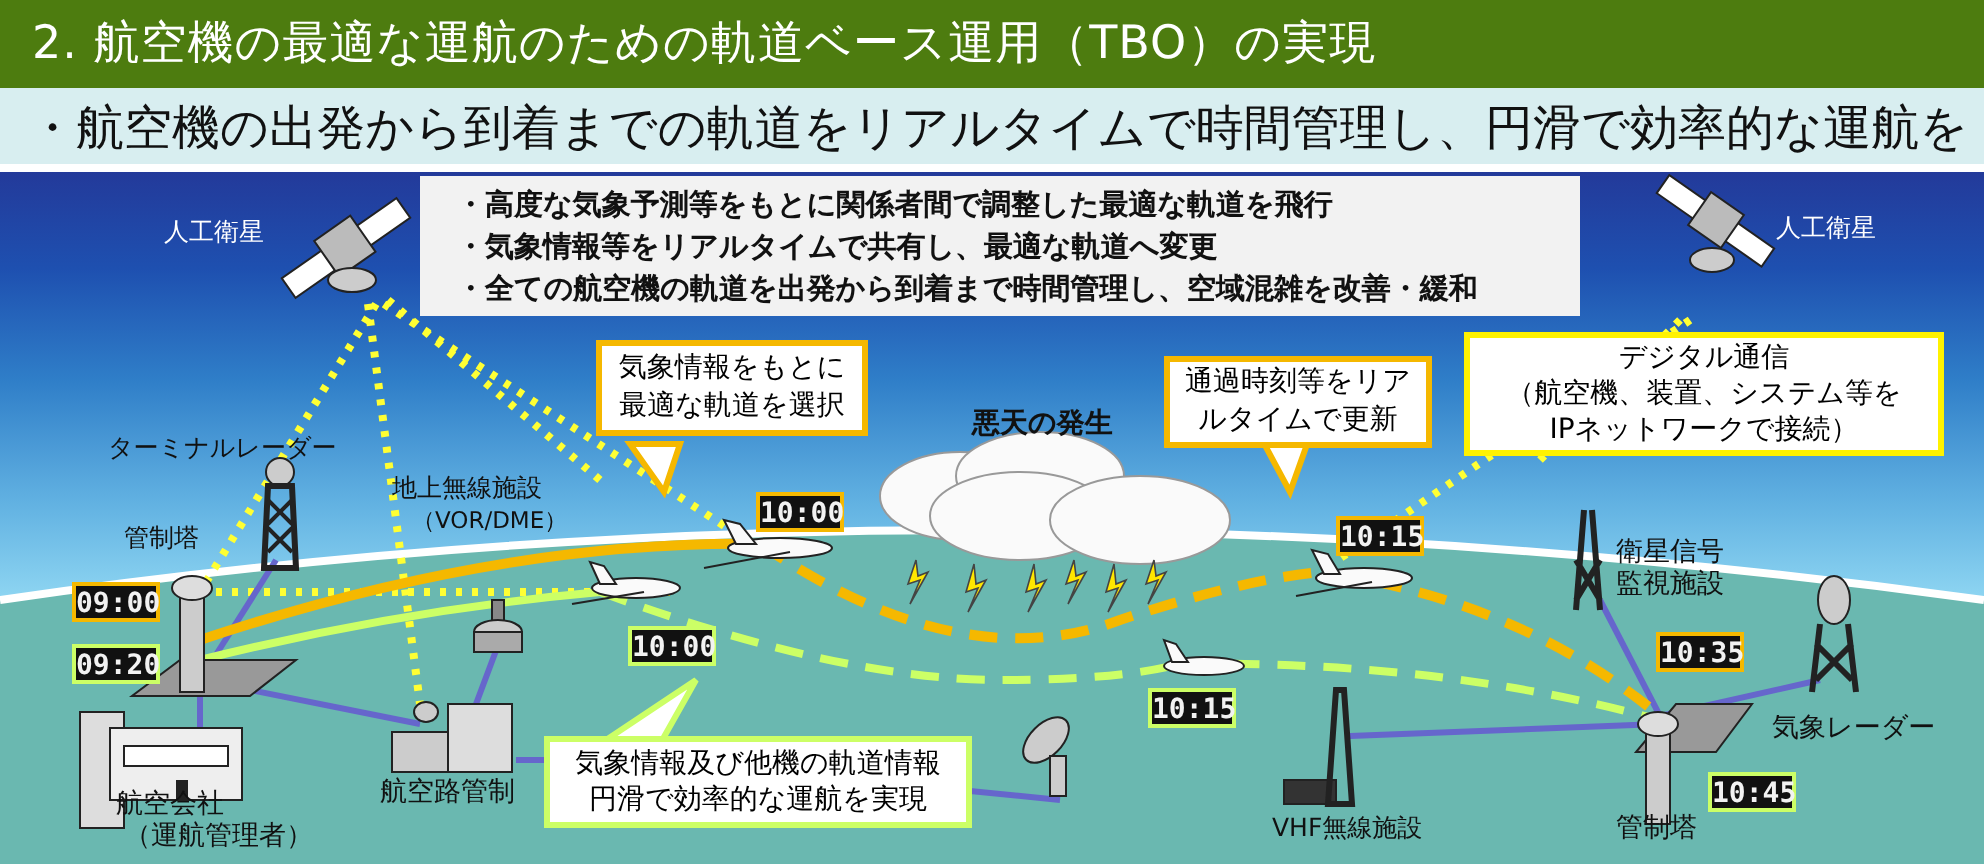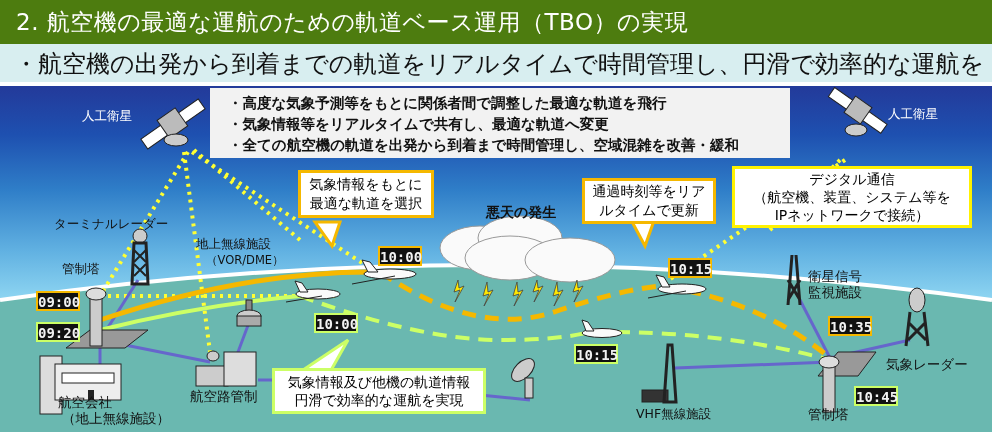--- a/index.html
+++ b/index.html
@@ -178,21 +178,21 @@
     <div>・全ての航空機の軌道を出発から到着まで時間管理し、空域混雑を改善・緩和</div>
   </div>
 
   <div class="lbl white" style="left:82px;top:22px;">人工衛星</div>
   <div class="lbl white" style="left:888px;top:20px;">人工衛星</div>
   <div class="lbl" style="left:54px;top:118px;margin-top:12px;">ターミナルレーダー</div>
   <div class="lbl" style="left:196px;top:150px;">地上無線施設</div>
   <div class="lbl" style="left:206px;top:166px;font-size:11.5px;">（VOR/DME）</div>
   <div class="lbl" style="left:62px;top:175px;">管制塔</div>
   <div class="lbl" style="left:58px;top:308px;font-size:13.5px;">航空会社</div>
-  <div class="lbl" style="left:62px;top:324px;font-size:13.5px;">（地上無線施設）</div>
+  <div class="lbl" style="left:62px;top:324px;font-size:13.5px;">（運航管理者）</div>
   <div class="lbl" style="left:190px;top:302px;font-size:13.5px;">航空路管制</div>
   <div class="lbl" style="left:500px;top:318px;font-size:13px;margin-top:32px;">航空路監視レーダー</div>
   <div class="lbl" style="left:636px;top:320px;">VHF無線施設</div>
   <div class="lbl" style="left:808px;top:320px;font-size:13.5px;">管制塔</div>
   <div class="lbl" style="left:808px;top:182px;font-size:13.5px;">衛星信号</div>
   <div class="lbl" style="left:808px;top:198px;font-size:13.5px;">監視施設</div>
   <div class="lbl" style="left:886px;top:270px;font-size:13.5px;text-align:right;">気象レーダー</div>
   <div class="lbl bold" style="left:486px;top:118px;">悪天の発生</div>
 
   <div class="callout orange" style="left:298px;top:84px;width:136px;height:48px;padding-top:2px;">

